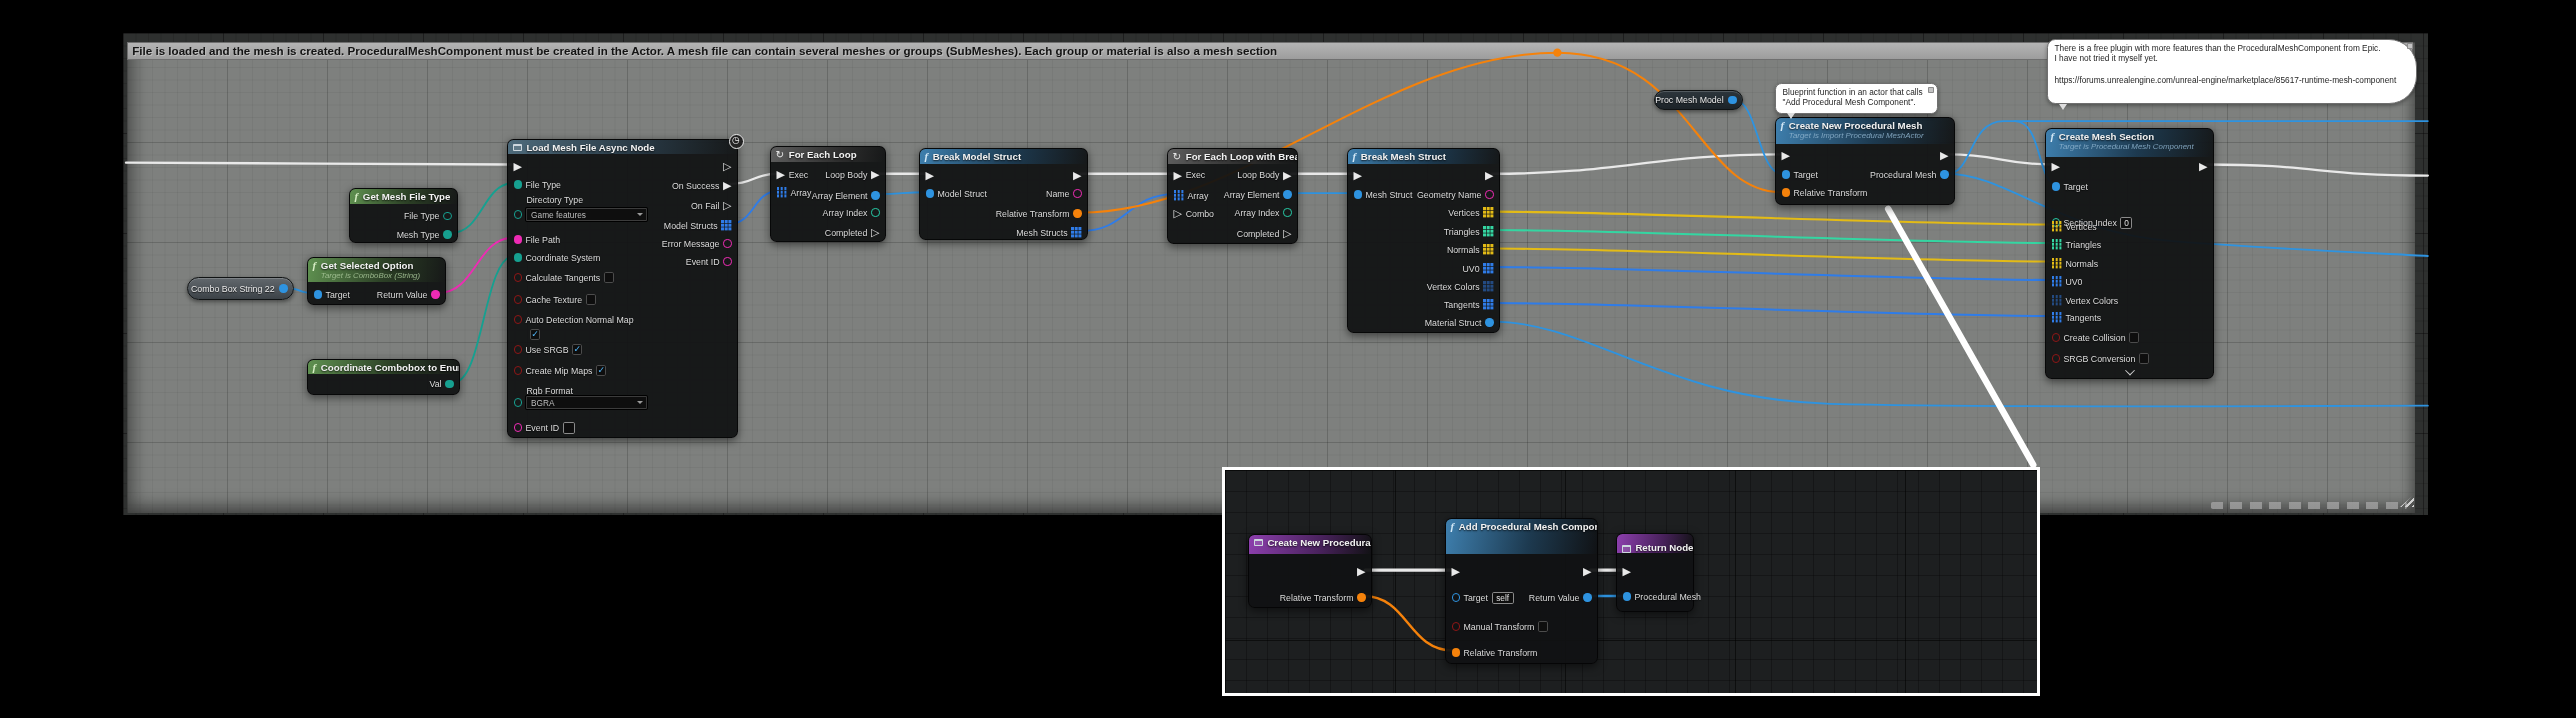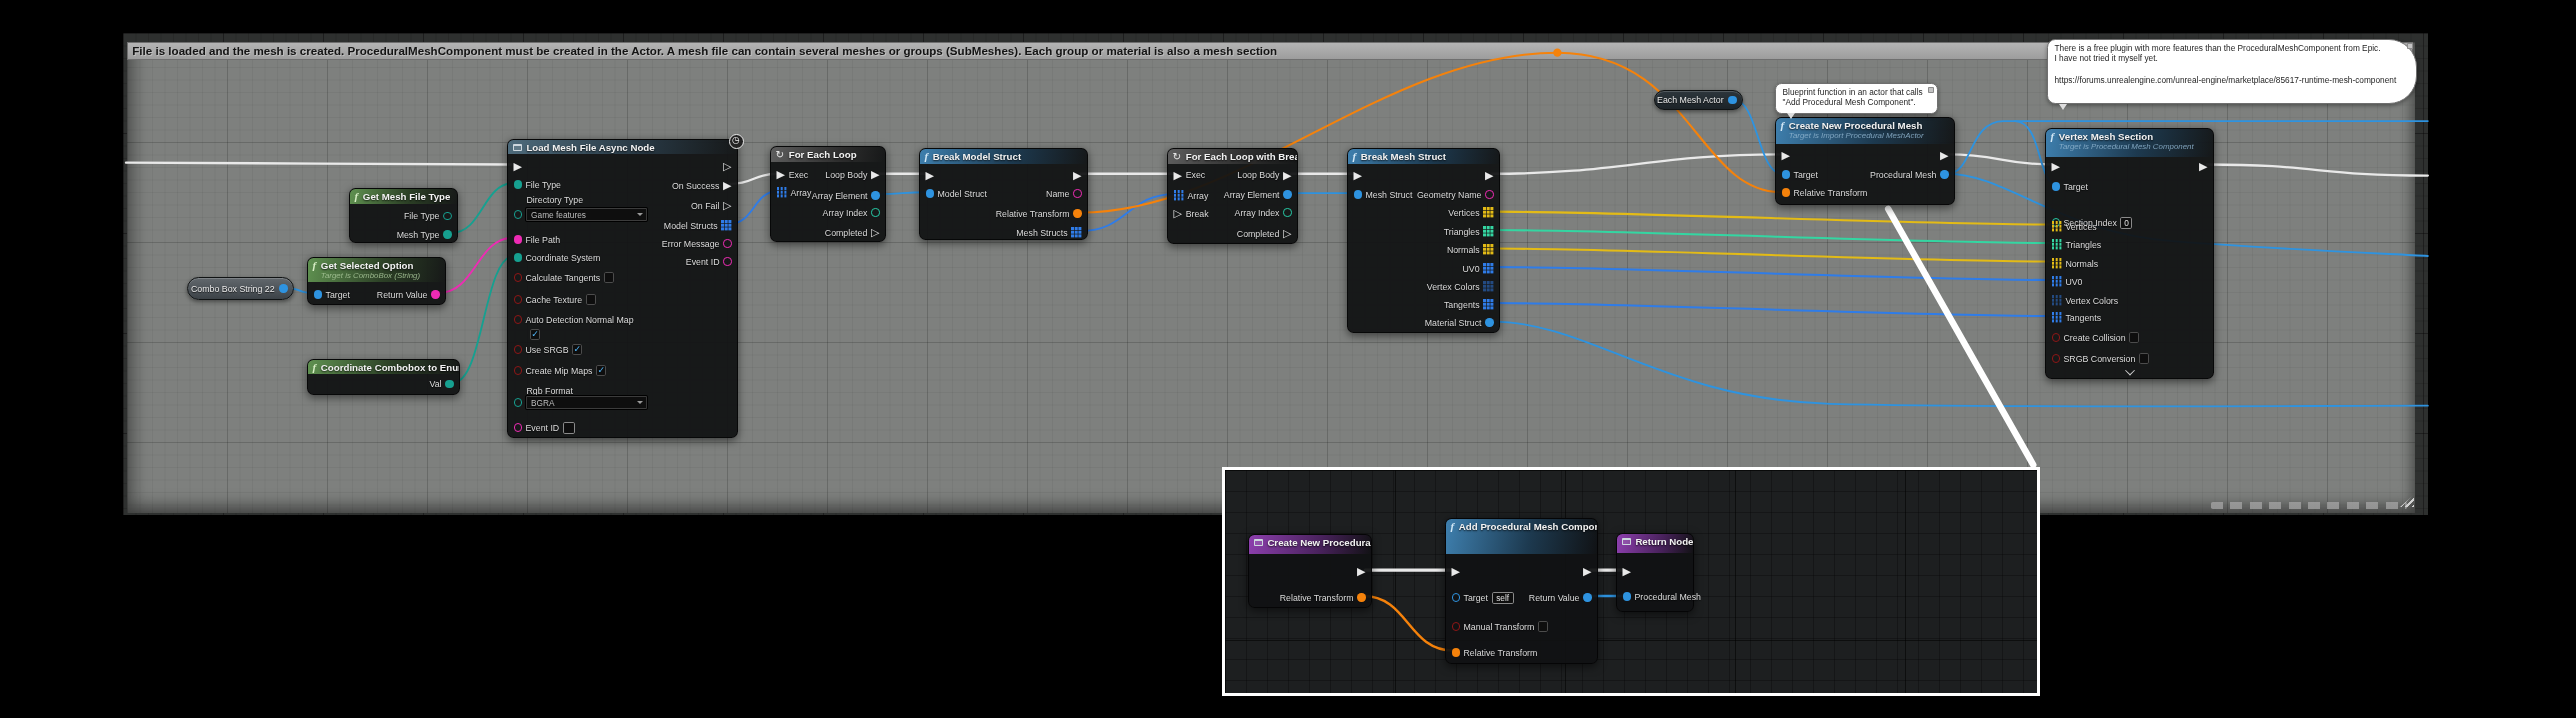--- a/index.html
+++ b/index.html
@@ -407,21 +407,21 @@
             <span class="gridpin"></span>
           </span>
           <span class="pin-label">Array</span>
         </div>
         <div class="pin-row right" style="top: 38px;">
           <span class="dotpin conn" style="color: rgb(46, 147, 224);"></span>
           <span class="pin-label">Array Element</span>
         </div>
         <div class="pin-row left" style="top: 57px;">
           <span class="execpin">▷</span>
-          <span class="pin-label">Break</span>
+          <span class="pin-label">Combo</span>
         </div>
         <div class="pin-row right" style="top: 56px;">
           <span class="dotpin unconn" style="color: rgb(39, 201, 165);"></span>
           <span class="pin-label">Array Index</span>
         </div>
         <div class="pin-row right" style="top: 77px;">
           <span class="execpin">▷</span>
           <span class="pin-label">Completed</span>
         </div>
       </div>
@@ -481,21 +481,21 @@
             <span class="gridpin"></span>
           </span>
           <span class="pin-label">Tangents</span>
         </div>
         <div class="pin-row right" style="top: 166px;">
           <span class="dotpin conn" style="color: rgb(46, 147, 224);"></span>
           <span class="pin-label">Material Struct</span>
         </div>
       </div>
       <div class="bp-pill pill-dark" style="left: 1654px; top: 90px; width: 89px; height: 20.3px;">
-        <span class="pill-label">Each Mesh Actor</span>
+        <span class="pill-label">Proc Mesh Model</span>
         <span class="dotpin conn" style="color: rgb(46, 147, 224);"></span>
       </div>
       <div class="bp-node" style="left: 1775px; top: 117px; width: 180px; height: 88px;">
         <div class="node-head hdr-blue" style="height: 26px;">
           <span class="ic-f">f</span>
           <div>
             <div class="node-title">Create New Procedural Mesh</div>
             <div class="node-sub">Target is Import Procedural MeshActor</div>
           </div>
         </div>
@@ -515,21 +515,21 @@
         </div>
         <div class="pin-row left" style="top: 67px;">
           <span class="dotpin conn" style="color: rgb(245, 130, 11);"></span>
           <span class="pin-label">Relative Transform</span>
         </div>
       </div>
       <div class="bp-node" style="left: 2045px; top: 128px; width: 169px; height: 251px;">
         <div class="node-head hdr-blue" style="height: 28px;">
           <span class="ic-f">f</span>
           <div>
-            <div class="node-title">Vertex Mesh Section</div>
+            <div class="node-title">Create Mesh Section</div>
             <div class="node-sub">Target is Procedural Mesh Component</div>
           </div>
         </div>
         <div class="pin-row left" style="top: 30px;">
           <span class="execpin">▶</span>
         </div>
         <div class="pin-row right" style="top: 30px;">
           <span class="execpin">▶</span>
         </div>
         <div class="pin-row left" style="top: 50px;">
@@ -630,21 +630,21 @@
           <span class="dotpin unconn" style="color: rgb(142, 22, 22);"></span>
           <span class="pin-label">Manual Transform</span>
           <span class="cb"></span>
         </div>
         <div class="pin-row left" style="top: 126px;">
           <span class="dotpin conn" style="color: rgb(245, 130, 11);"></span>
           <span class="pin-label">Relative Transform</span>
         </div>
       </div>
       <div class="bp-node" style="left: 1616px; top: 533px; width: 78px; height: 79px;">
-        <div class="node-head hdr-purple" style="height: 18.5px;">
+        <div class="node-head hdr-purple" style="height: 18.5px; align-items: flex-end;">
           <span class="ic-window"></span>
           <div>
             <div class="node-title">Return Node</div>
           </div>
         </div>
         <div class="pin-row left" style="top: 30px;">
           <span class="execpin">▶</span>
         </div>
         <div class="pin-row left" style="top: 55px;">
           <span class="dotpin conn" style="color: rgb(46, 147, 224);"></span>

